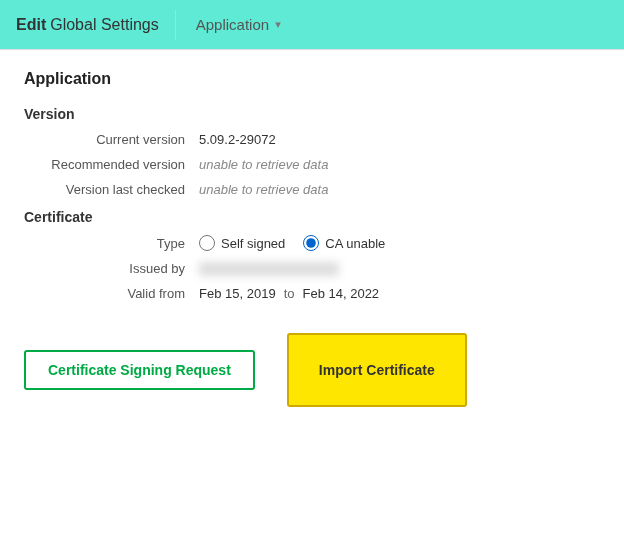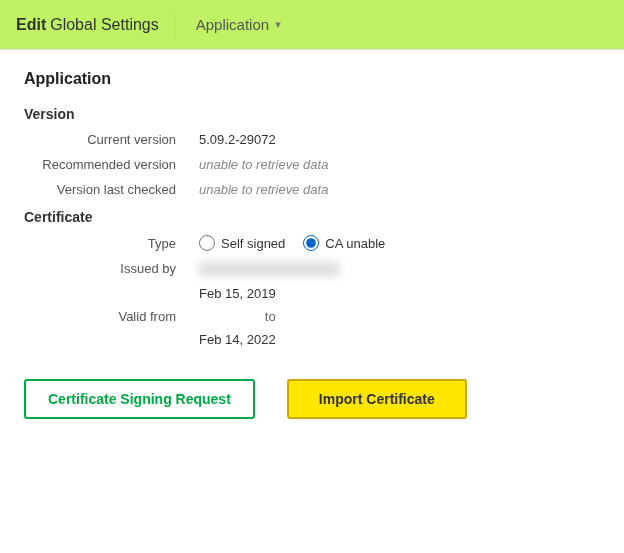--- a/index.html
+++ b/index.html
@@ -10,21 +10,21 @@
       background: #fff;
       width: 624px;
       min-height: 553px;
     }
 
     
     .header {
       display: flex;
       align-items: center;
       border-bottom: 1px solid #ddd;
-      background: #bef264;
+      background: #5eead4;
       height: 50px;
       padding: 0 16px;
     }
     .header-edit {
       font-weight: bold;
       font-size: 16px;
       color: #333;
       margin-right: 4px;
     }
     .header-global {
@@ -78,21 +78,21 @@
     .field-row {
       display: flex;
       align-items: center;
       margin-bottom: 10px;
     }
     .field-label {
       width: 175px;
       text-align: right;
       color: #555;
       font-size: 13px;
-      padding-right: 23px;
+      padding-right: 14px;
       flex-shrink: 0;
     }
     .field-value {
       color: #333;
       font-size: 13px;
     }
     .field-value.muted {
       color: #888;
       font-style: italic;
     }
@@ -158,35 +158,34 @@
       cursor: pointer;
       min-width: 220px;
       text-align: center;
     }
     .btn-yellow {
       border: 2px solid #ccaa00;
       background: #ffe600;
       color: #333;
       font-size: 14px;
       font-weight: 600;
-      padding: 10px 22px;
+      padding: 27px 22px;
       border-radius: 3px;
       cursor: pointer;
       min-width: 180px;
       text-align: center;
     }
 
     
     .date-range {
       display: flex;
-      align-items: flex-end;
+      align-items: flex-start;
       gap: 8px;
       font-size: 13px;
       color: #333;
-      flex-direction: column;
     }
     .date-sep {
       color: #666;
     }
   </style>
 </head>
 <body>
 
 <div class="header">
   <span class="header-edit">Edit</span>

